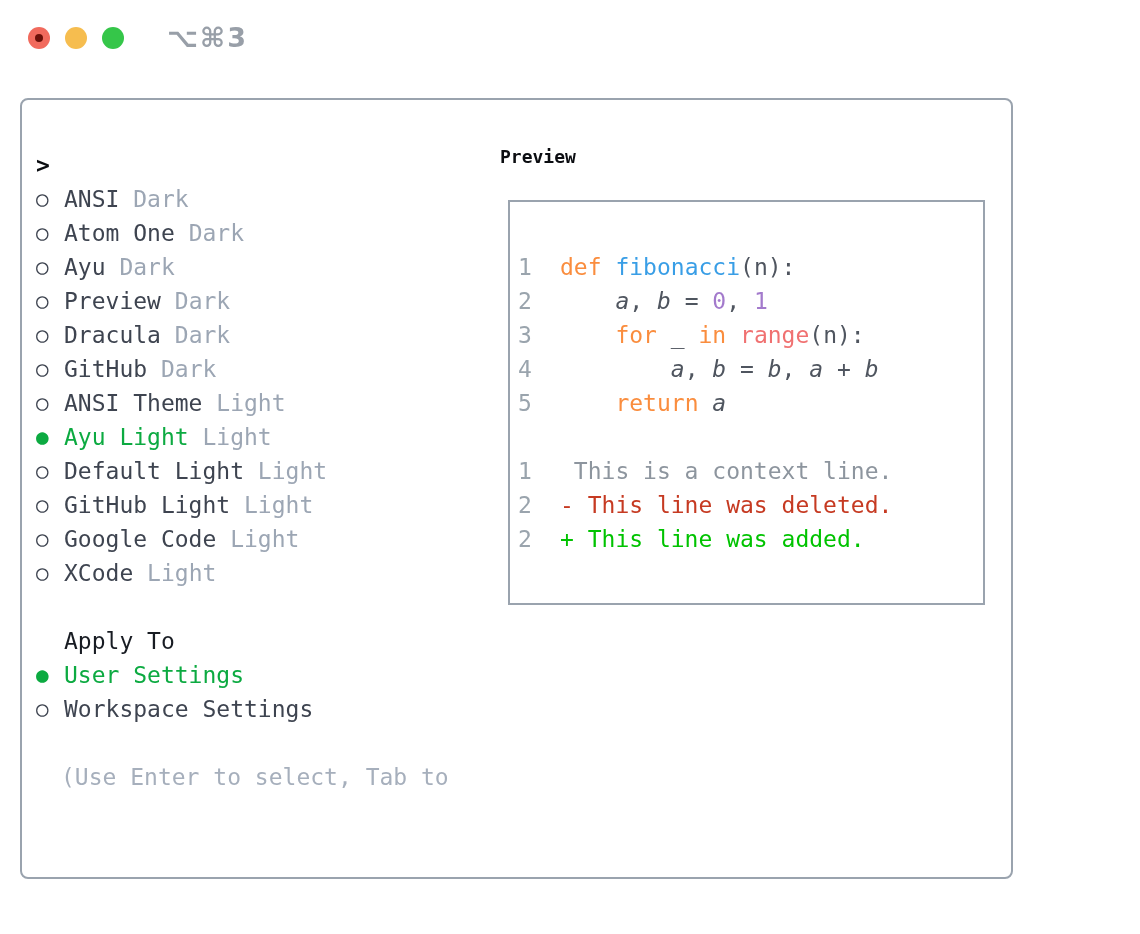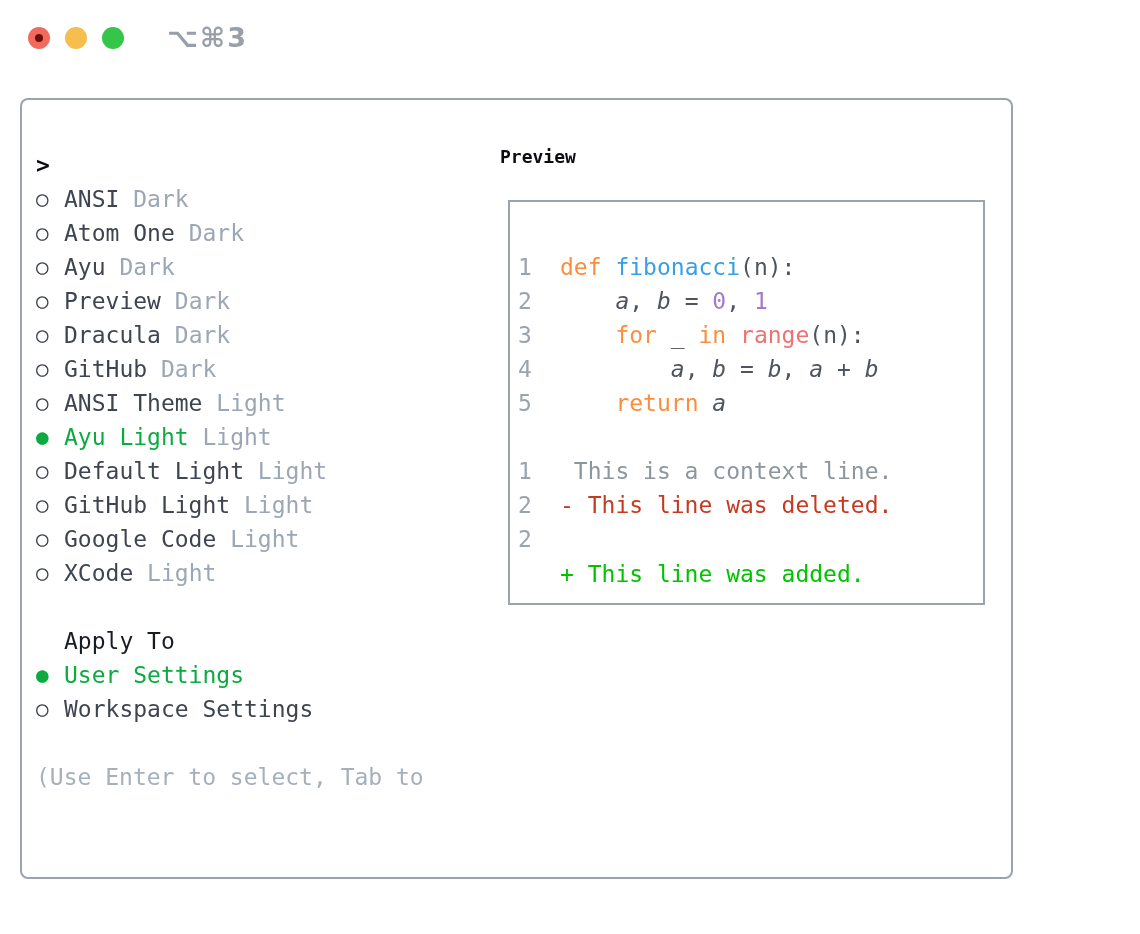--- a/index.html
+++ b/index.html
@@ -31,40 +31,40 @@
   .srow{display:flex;height:34px;line-height:34px;font-size:23px;white-space:pre;}
   .smk{width:28px;flex:none;}
   .hdr{font-weight:bold;color:var(--header);}
   .prompt{font-weight:bold;color:var(--header);}
   .radio{color:var(--text_dark);font-size:21px;}
   .radio.on{color:var(--accent_green);}
   .tname{color:var(--text_dark);}
   .tname.on{color:var(--accent_green);}
   .tvariant{color:var(--muted);}
   .applyhdr{color:#181c23;}
-  .hint{color:var(--hint);}
+  .hint{color:var(--hint);margin-left:25px;}
   .blankrow{height:34px;}
   
   .preview-label{position:absolute;left:478px;top:40px;height:34px;line-height:34px;font-size:18px;font-weight:bold;color:var(--header);text-align:center;}
   .preview-box{
     position:absolute;left:486px;top:100px;width:477px;height:405px;
     border:2px solid var(--border);box-sizing:border-box;
     padding:48px 0 0 8px;overflow:hidden;
   }
   .prow{display:flex;height:34px;line-height:34px;font-size:23px;white-space:pre;}
   .pnum{width:28px;flex:none;color:var(--gutter);margin-right:14px;}
   .c-kw{color:var(--kw);}
   .c-fn{color:var(--fn);}
   .c-num{color:var(--num);}
   .c-sp{color:var(--special);text-align:right;}
   .c-fg{color:var(--code_fg);}
   .c-var{color:var(--code_fg);font-style:italic;}
   .c-ctx{color:var(--context_gray);}
   .c-del{color:var(--deleted_red);}
-  .c-add{color:var(--added_green);margin-top:35px;}
+  .c-add{color:var(--added_green);}
 </style>
 </head>
 <body>
 
 <div class="titlebar">
   <div class="light light-red">
     <div class="light-dot"></div>
   </div>
   <div class="light light-yellow"></div>
   <div class="light light-green"></div>

